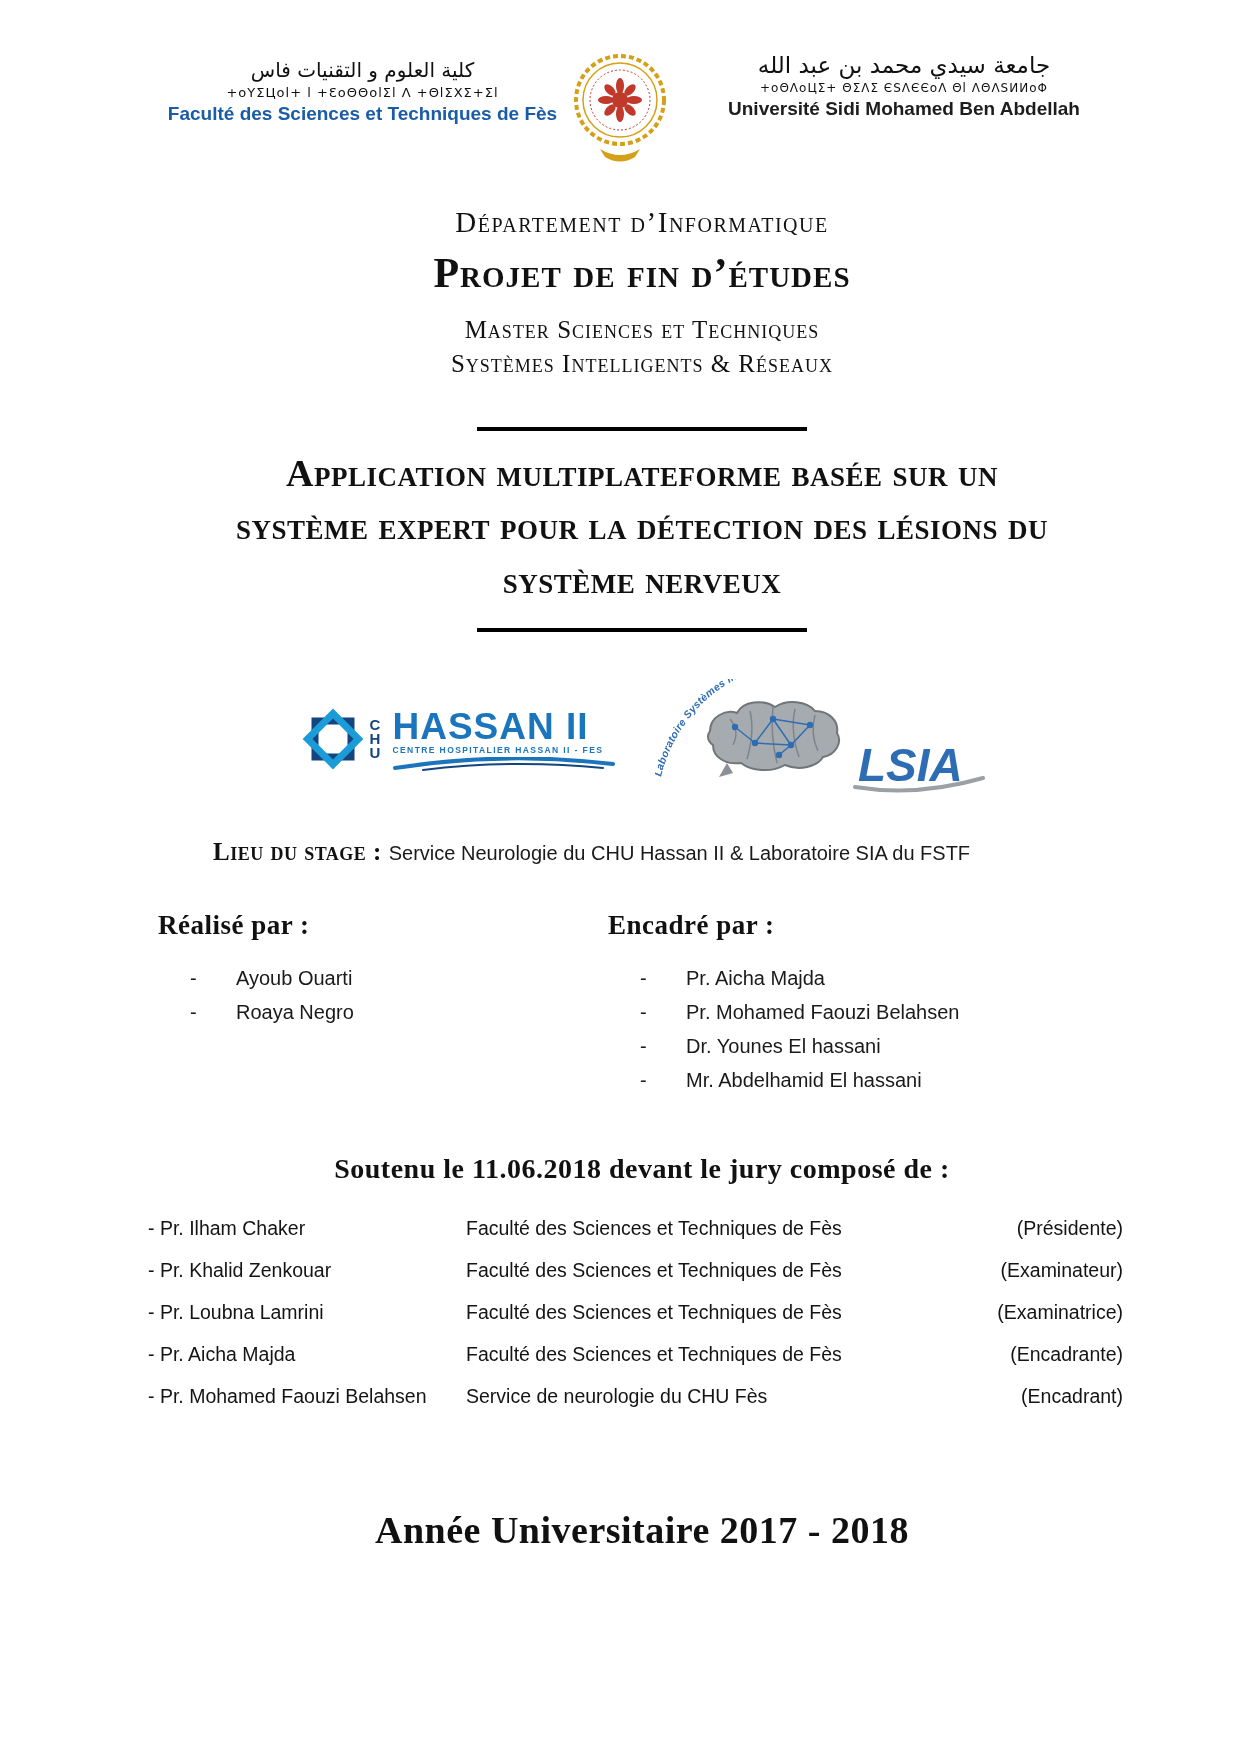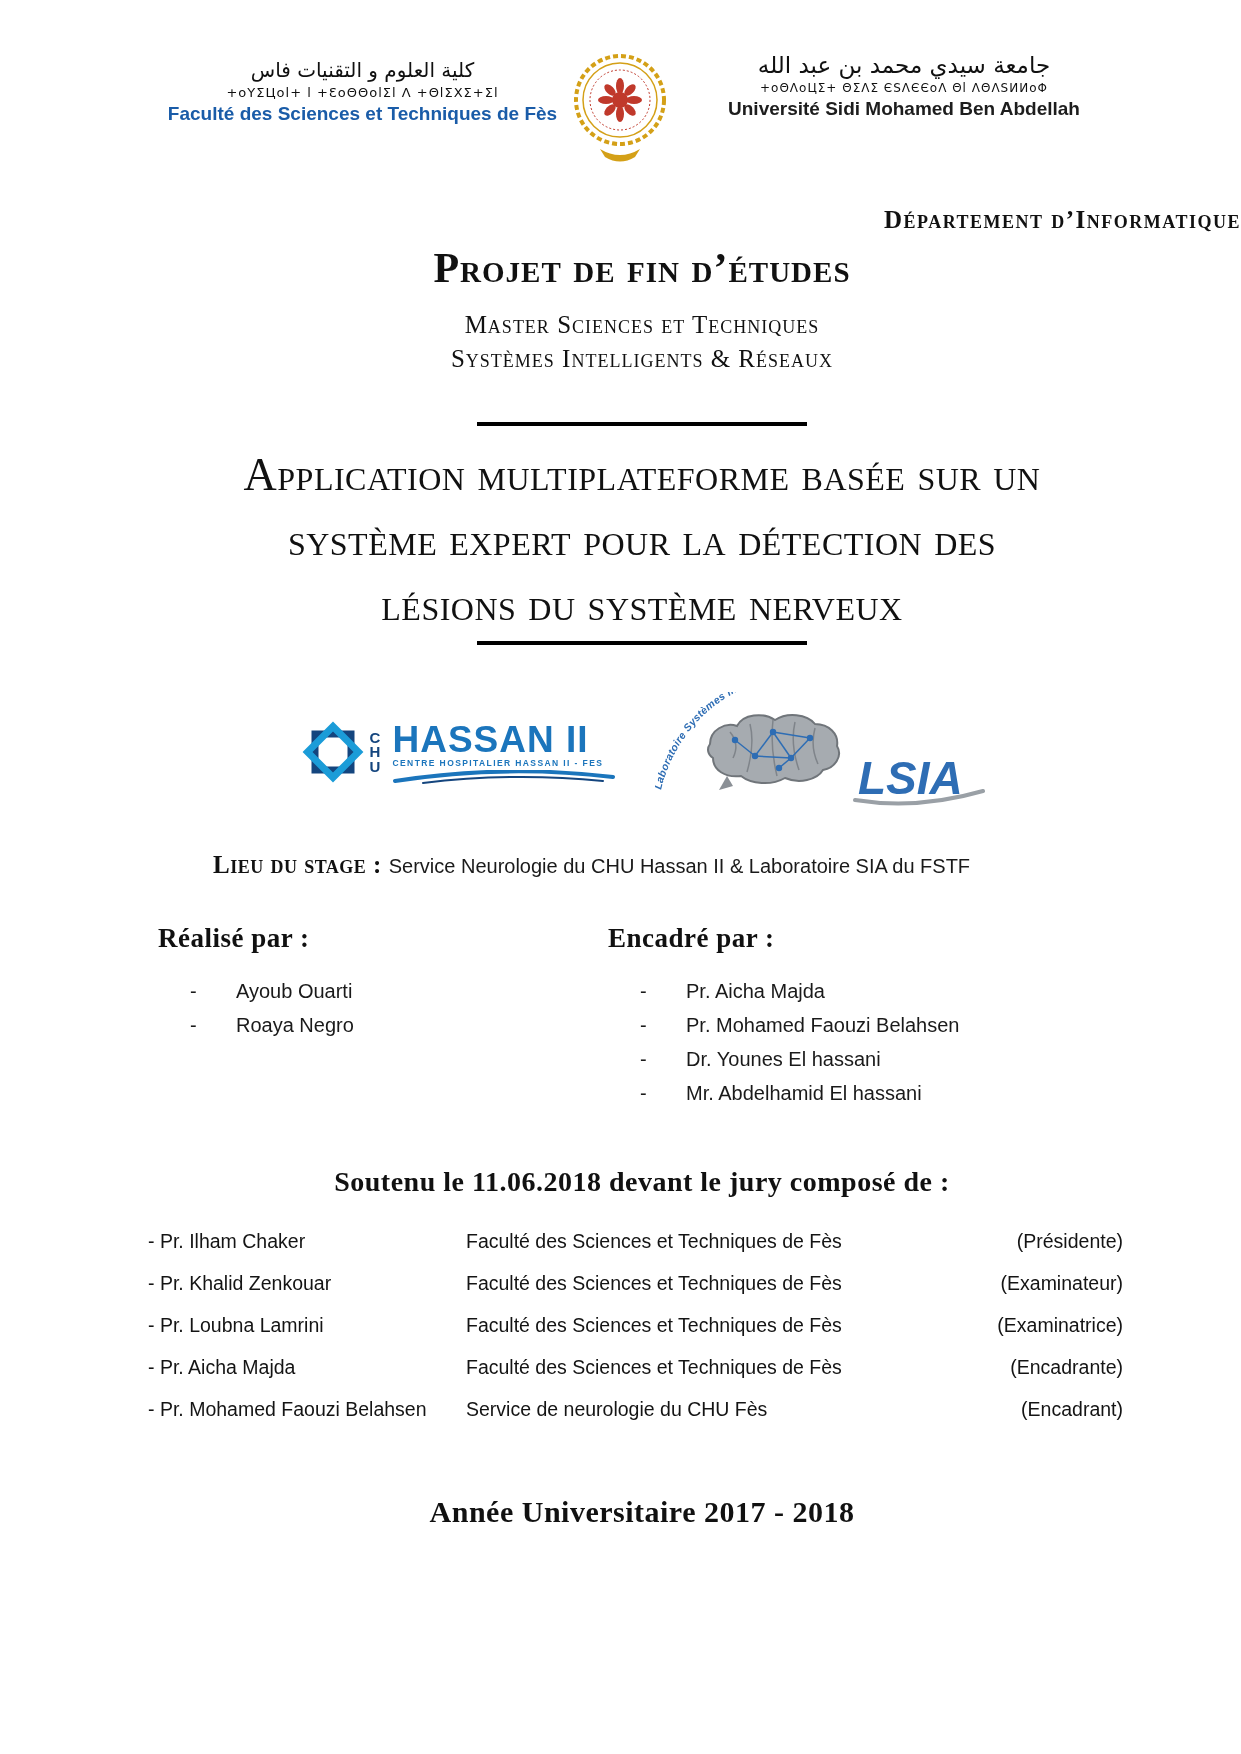--- a/index.html
+++ b/index.html
@@ -21,31 +21,31 @@
   .ar { font-family:"DejaVu Sans", sans-serif; font-size:20px; color:#101010; }
   .hright .ar { font-size:23px; }
   .tf { font-family:"DejaVu Sans", sans-serif; font-size:13px; letter-spacing:1px; margin-top:3px; color:#101010; white-space:nowrap; }
   .hright .tf { font-size:12px; }
   .fr { font-family:"Liberation Sans", sans-serif; font-weight:bold; font-size:19px; margin-top:3px; }
   .hleft .fr { color:#1a5ca8; }
   .hright .fr { color:#1d1d1d; }
   .emblem { width:100px; text-align:center; flex-shrink:0; }
 
   
-  .dept { text-align:right; font-weight:bold; font-variant:small-caps; font-size:25px; letter-spacing:1.5px; margin-top:34px; }
+  .dept { text-align:center; font-weight:normal; font-variant:small-caps; font-size:29px; letter-spacing:1.5px; margin-top:34px; }
   .project { text-align:center; font-weight:bold; font-variant:small-caps; font-size:42px; letter-spacing:1px; margin-top:10px; }
   .master { text-align:center; font-weight:normal; font-variant:small-caps; font-size:25px; letter-spacing:1px; line-height:1.35; margin-top:16px; }
 
   
   .rule { width:330px; height:4px; background:#000; margin:0 auto; }
   .rule-top { margin-top:46px; }
   .thesis-title {
-    text-align:center; font-weight:normal; font-variant:small-caps;
-    font-size:46px; line-height:1.42; letter-spacing:0.5px;
-    width:850px; margin:16px auto 4px auto;
+    text-align:center; font-weight:bold; font-variant:small-caps;
+    font-size:38px; line-height:1.42; letter-spacing:0.5px;
+    width:850px; margin:16px auto 20px auto;
   }
 
   
   .logos-row { display:flex; justify-content:center; align-items:center; gap:40px; margin-top:42px; height:130px; }
   .chu-logo { display:flex; align-items:center; gap:8px; }
   .chu-left { display:flex; align-items:center; gap:4px; }
   .chu-letters {
     width:15px; word-break:break-all; line-height:0.95;
     font-family:"Liberation Sans", sans-serif; font-weight:bold; font-size:15px; color:#14457e;
   }
@@ -70,21 +70,21 @@
 
   
   .jury-heading { text-align:center; font-weight:bold; font-size:28px; letter-spacing:0.5px; margin-top:50px; }
   .jury-table { margin:32px 118px 0 105px; font-family:"Liberation Sans", sans-serif; font-size:19.5px; color:#141414; }
   .jury-row { display:flex; align-items:center; margin-bottom:19px; }
   .jury-name { width:318px; }
   .jury-inst { flex:1; }
   .jury-role { width:200px; text-align:right; }
 
   
-  .footer-year { text-align:center; font-weight:bold; font-size:30px; letter-spacing:0.5px; margin-top:74px; }
+  .footer-year { text-align:center; font-weight:bold; font-size:38px; letter-spacing:0.5px; margin-top:100px; }
 </style>
 </head>
 <body>
 
 <div class="page">
 
   <header class="header">
     <div class="hblock hleft">
       <div class="ar">كلية العلوم و التقنيات فاس</div>
       <div class="tf">+oYΣЦol+ l +ƐoΘΘolΣl Λ +ΘlΣXΣ+Σl</div>

